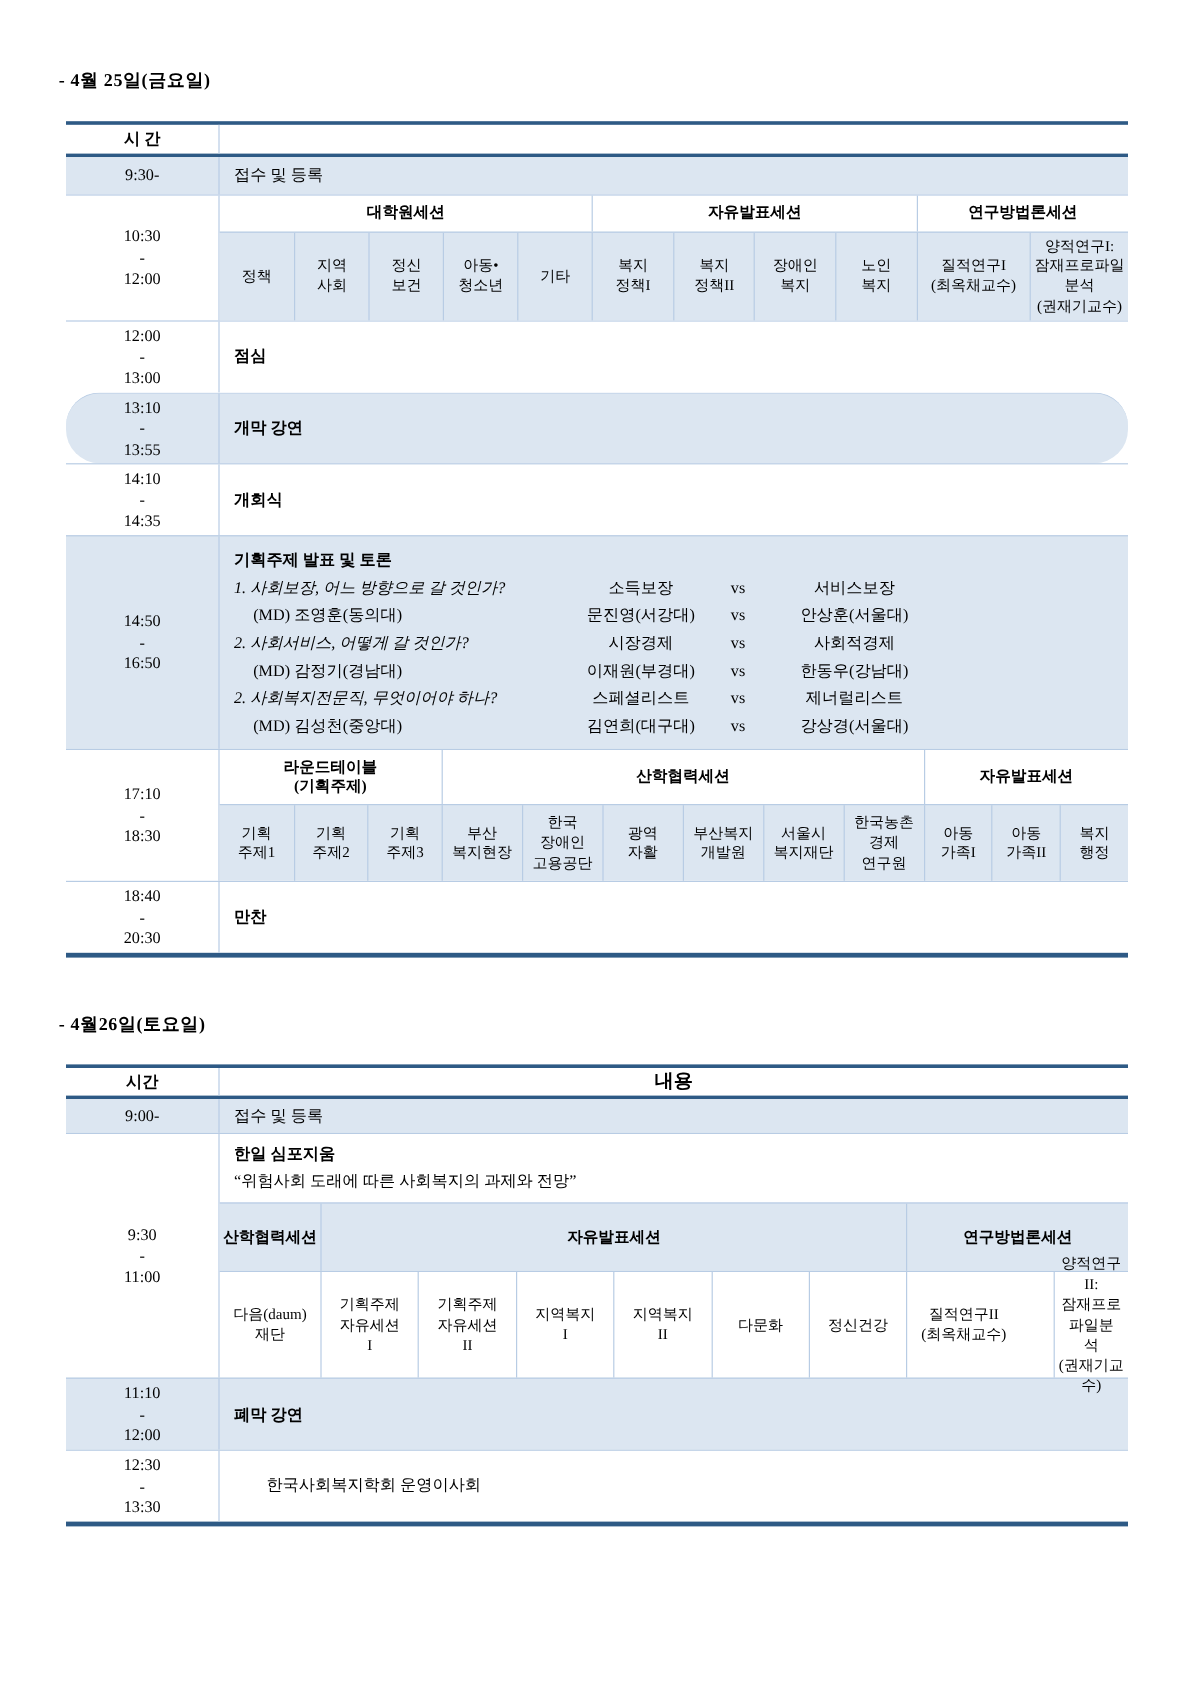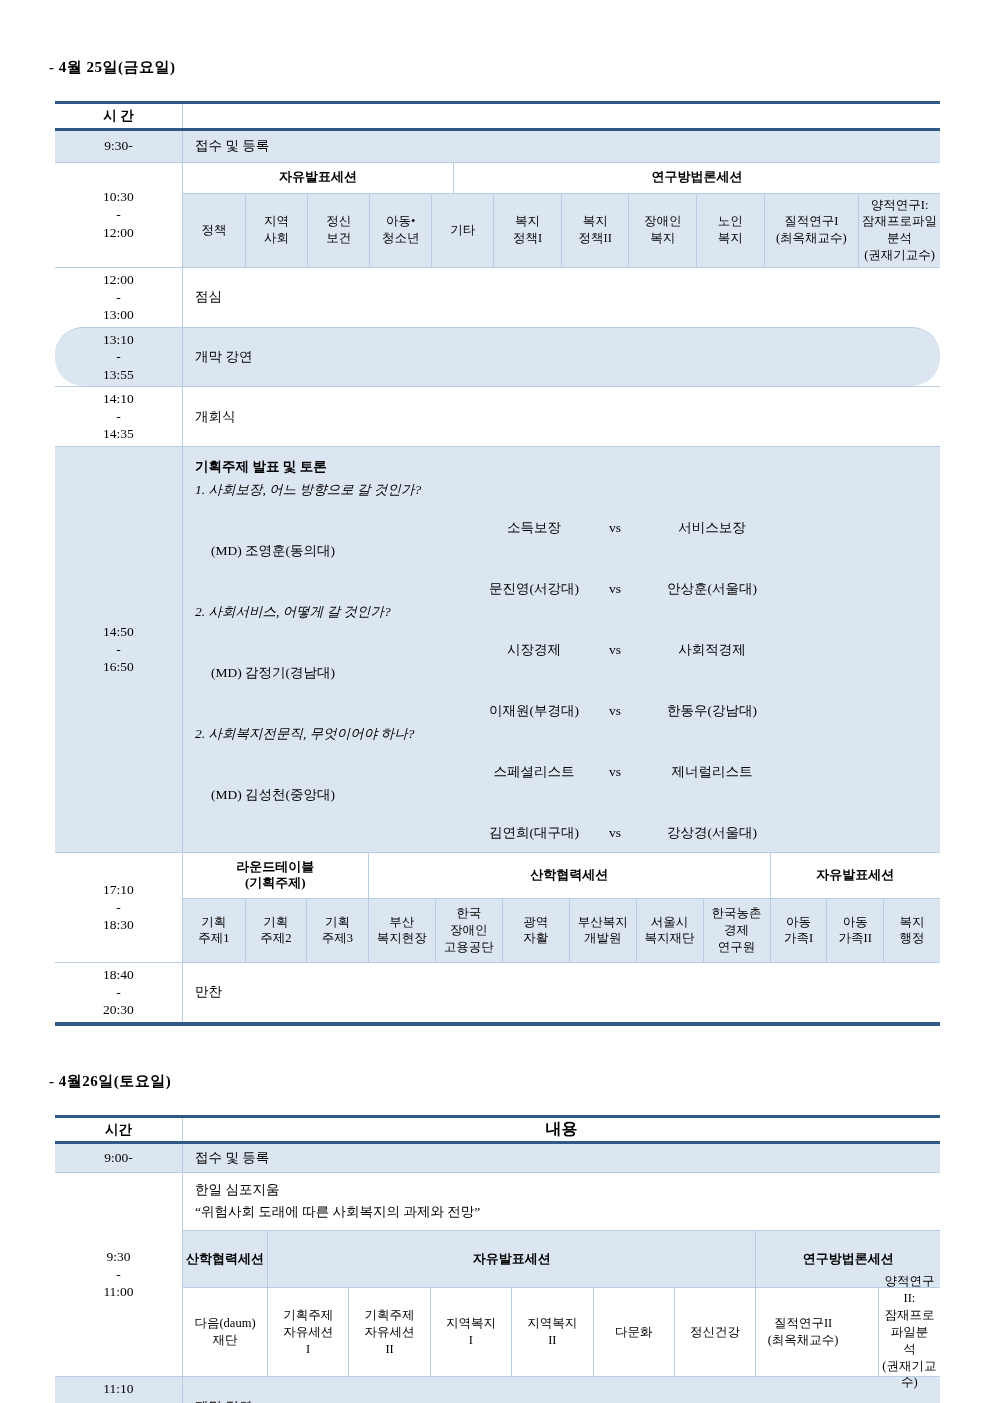--- a/index.html
+++ b/index.html
@@ -59,21 +59,21 @@
   .row.header .time { font-size: 13.5px; }
   .content { flex: 1; display: flex; align-items: center; }
   .content.center { justify-content: center; }
   .label-cell {
     flex: 1;
     display: flex;
     align-items: center;
     padding-left: 12px;
     font-size: 13.5px;
   }
-  .bold { font-weight: normal; }
+  .bold { font-weight: bold; }
 
   .stack {
     flex: 1;
     display: flex;
     flex-direction: column;
     justify-content: center;
     padding-left: 12px;
     font-size: 13.5px;
     line-height: 1.65;
   }
@@ -112,21 +112,21 @@
     display: flex;
     flex-direction: column;
     justify-content: center;
     padding: 8px 0 8px 12px;
     font-size: 13.5px;
   }
   .pl-title { font-weight: bold; line-height: 23px; }
   .pl-line { display: grid; grid-template-columns: 280px 118px 44px 150px; line-height: 23px; }
   .pl-q.italic { font-style: italic; }
   .pl-q.md { padding-left: 16px; }
-  .pl-a, .pl-b, .pl-vs { text-align: center; margin-top: 38px; }
+  .pl-a, .pl-b, .pl-vs { text-align: center; }
 
   
   .h-header  { min-height: 27px; }
   .h-reg1    { min-height: 31px; }
   .d1m-groups { min-height: 30px; }
   .d1m-cells  { min-height: 68px; }
   .h-lunch   { min-height: 47px; }
   .h-lect    { min-height: 55px; border-radius: 28px; }
   .h-cerem   { min-height: 50px; align-items: center; }
   .h-plenary { min-height: 161px; }
@@ -160,20 +160,21 @@
       <div class="time">9:30-</div>
       <div class="label-cell">접수 및 등록</div>
     </div>
 
     <div class="row">
       <div class="time">10:30
 -
 12:00</div>
       <div class="complex">
         <div class="group-row d1m-groups">
+          <div class="group" style="flex:0 0 41%;">대학원세션</div>
           <div class="group" style="flex:0 0 35.7%;">자유발표세션</div>
           <div class="group" style="flex:1;">연구방법론세션</div>
         </div>
         <div class="cells-row shaded d1m-cells">
           <div class="cell" style="flex:0 0 8.2%;">정책</div>
           <div class="cell" style="flex:0 0 8.2%;">지역
 사회</div>
           <div class="cell" style="flex:0 0 8.2%;">정신
 보건</div>
           <div class="cell" style="flex:0 0 8.2%;">아동•

